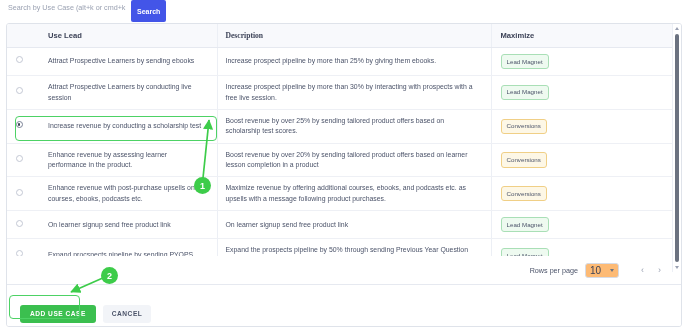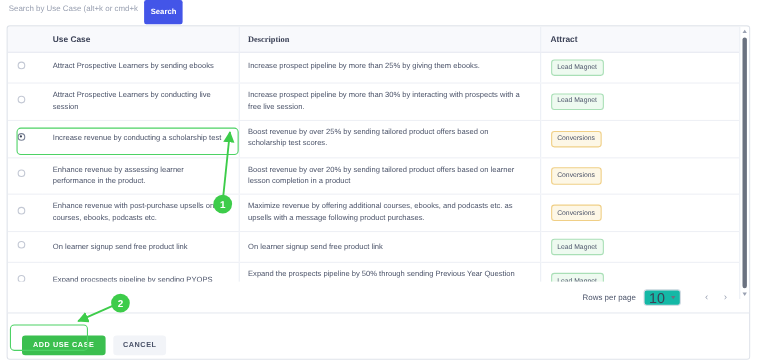--- a/index.html
+++ b/index.html
@@ -212,24 +212,24 @@
   #rows-select {
     display: flex;
     align-items: center;
     justify-content: space-between;
     width: 34px;
     height: 15px;
     border: 1px solid #d7dbe4;
     border-radius: 3px;
     padding: 0 4px;
     box-sizing: border-box;
-    font-size: 13px;
+    font-size: 10px;
     color: #3c4257;
     cursor: pointer;
-    background: #14b8a6;
+    background: #fdba74;
   }
   #rows-select .chev {
     width: 0; height: 0;
     border-left: 2.6px solid transparent;
     border-right: 2.6px solid transparent;
     border-top: 3.2px solid #6b7280;
   }
   .pager-btn {
     font-size: 9px;
     color: #9aa1b2;
@@ -331,23 +331,23 @@
     <table class="uc-table">
       <colgroup>
         <col class="c-radio">
           <col class="c-use">
           <col class="c-desc">
           <col class="c-cat">
       </colgroup>
       <thead>
         <tr>
           <th class="h-radio"></th>
-          <th class="h-use">Use Case</th>
+          <th class="h-use">Use Lead</th>
           <th class="h-desc">Description</th>
-          <th class="h-cat">Attract</th>
+          <th class="h-cat">Maximize</th>
         </tr>
       </thead>
       <tbody id="table-body">
           <tr>
             <td class="t-radio"><span class="radio"></span></td>
             <td class="t-use">Attract Prospective Learners by sending ebooks</td>
             <td class="t-desc">Increase prospect pipeline by more than 25% by giving them ebooks.</td>
             <td class="t-cat"><span class="badge lead">Lead Magnet</span></td>
           </tr>
           <tr>

